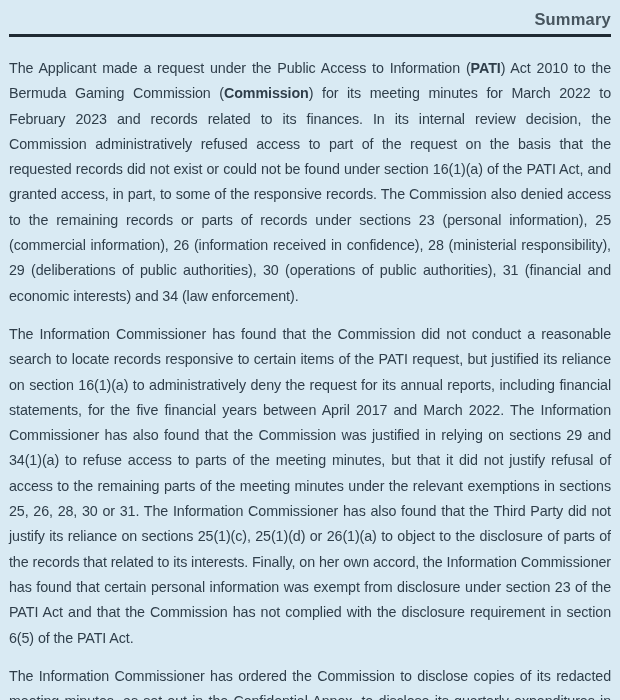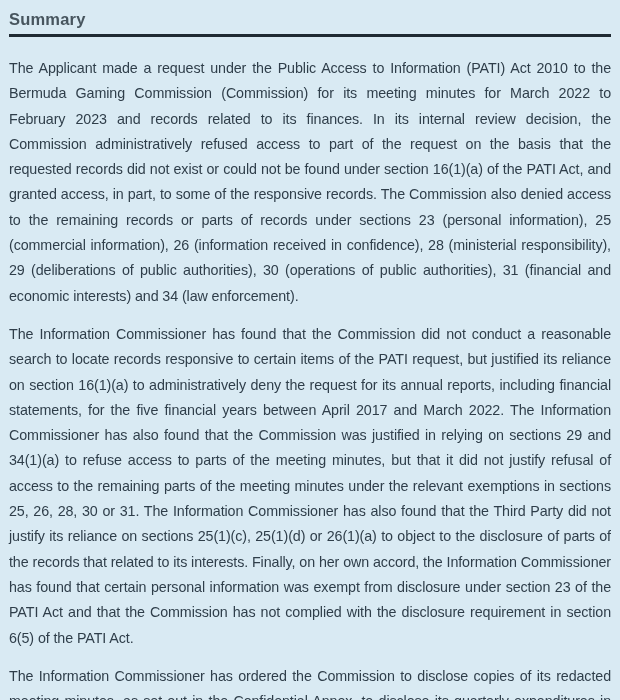--- a/index.html
+++ b/index.html
@@ -21,20 +21,21 @@
     height: 700px;
     padding: 8px 9px 0 9px;
   }
 
   .heading {
     font-size: 16.5px;
     font-weight: 700;
     color: #47555e;
     letter-spacing: 0.2px;
     padding-top: 2px;
+    text-align: right;
   }
 
   .heading-rule {
     border: none;
     border-top: 3px solid #1f2a33;
     margin: 5px 0 0 0;
   }
 
   .body-text {
     padding-top: 19px;
@@ -43,21 +44,21 @@
   .para {
     font-size: 14.3px;
     line-height: 25.3px;
     text-align: justify;
     color: #2f3e4a;
     margin-bottom: 13px;
     letter-spacing: -0.1px;
   }
 
   .para strong {
-    font-weight: 400;
+    font-weight: 700;
     margin-top: 25px;
   }
 </style>
 </head>
 <body>
 
 <div class="doc">
   <div class="heading">Summary</div>
   <hr class="heading-rule">
   <div class="body-text">

